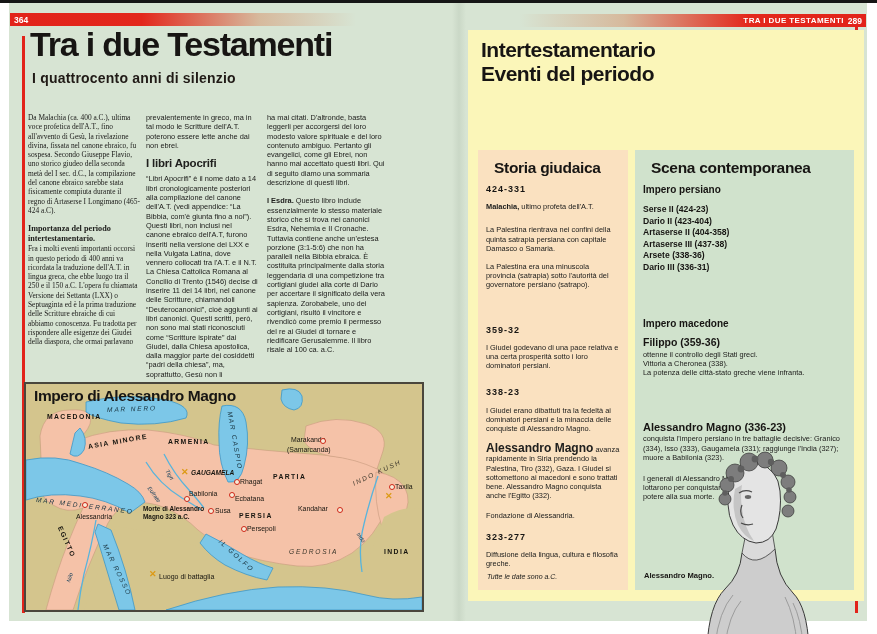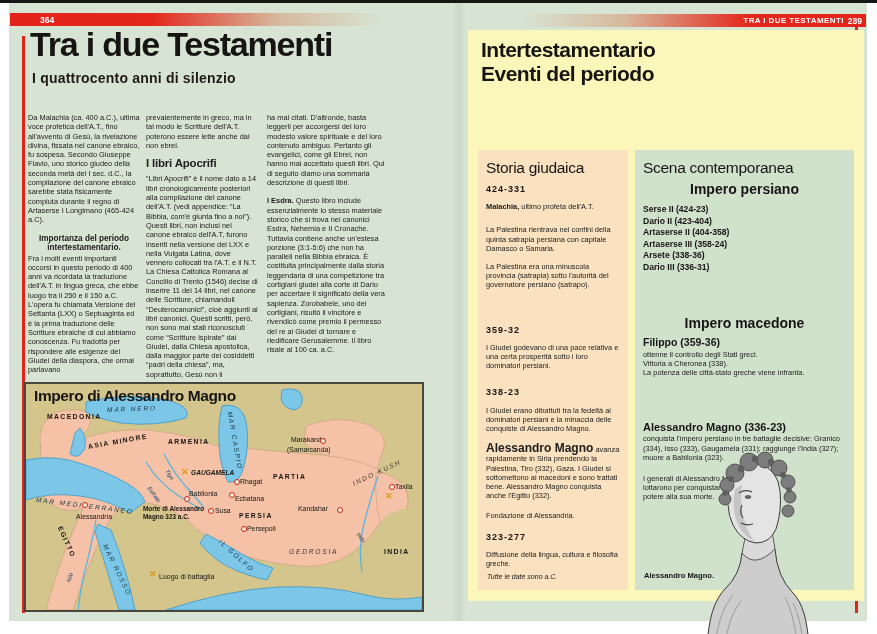--- a/index.html
+++ b/index.html
@@ -6,39 +6,39 @@
   body{font-family:"Liberation Sans",sans-serif;background:#ffffff;}
   #canvas{position:relative;width:877px;height:634px;overflow:hidden;background:#fff;}
   #top-line{position:absolute;left:0;top:0;width:877px;height:3px;background:#161616;}
   #spread{position:absolute;left:9px;top:3px;width:858px;height:618px;background:#d7e4d3;}
   #center-shade{position:absolute;left:443px;top:0;width:14px;height:618px;
     background:linear-gradient(90deg,rgba(0,0,0,0) 0%,rgba(90,110,90,0.10) 50%,rgba(0,0,0,0) 100%);}
 
   
   .redbar{position:absolute;height:13px;display:flex;align-items:center;}
   #bar-left{left:1px;top:10px;width:346px;
-    background:linear-gradient(90deg,#e2231a 0%,#e3271c 38%,rgba(214,150,112,.55) 72%,rgba(215,228,211,0) 100%);padding-left:26px;}
+    background:linear-gradient(90deg,#e2231a 0%,#e3271c 38%,rgba(214,150,112,.55) 72%,rgba(215,228,211,0) 100%);}
   #bar-right{left:511px;top:11px;width:346px;justify-content:flex-end;
     background:linear-gradient(90deg,rgba(215,228,211,0) 0%,rgba(214,150,112,.55) 30%,#e3271c 66%,#e2231a 100%);}
   .pgnum{font-size:8.5px;font-weight:bold;color:#fff;padding:0 4px;}
   .runhead{font-size:8px;font-weight:bold;color:#fff;letter-spacing:.4px;}
 
   .vrule{position:absolute;width:2.5px;background:#e2231a;}
   #vrule-left{left:13px;top:33px;height:577px;}
   #vrule-right{left:846px;top:24px;height:586px;}
 
   
   #lp-title{position:absolute;left:21px;top:22px;font-size:34px;font-weight:900;color:#171513;letter-spacing:-1.2px;}
   #lp-subtitle{position:absolute;left:23px;top:67px;font-size:14px;font-weight:bold;color:#201a16;letter-spacing:.2px;}
   .col{position:absolute;top:110px;font-size:7.4px;line-height:9.3px;color:#20201e;}
-  #col1{left:19px;width:112px;}
+  #col1{left:19px;width:112px;font-family:Liberation Serif, serif;}
   #col2{left:137px;width:112px;}
   #col3{left:258px;width:122px;}
   .col p{margin:0 0 9px 0;}
-  .colhead-sm{font-size:8.2px;font-weight:bold;margin:2px 0 1px 0;line-height:9.5px;text-align:center;}
+  .colhead-sm{font-size:8.2px;font-weight:bold;margin:2px 0 1px 0;line-height:9.5px;}
   .colhead-lg{font-size:11.5px;font-weight:900;margin:6px 0 6px 0;letter-spacing:-.2px;}
   .lead{font-weight:bold;}
 
   
   #map{position:absolute;left:15px;top:379px;width:396px;height:226px;background:#d4c58d;
     border:2px solid #4a463c;box-sizing:content-box;}
   #map svg{position:absolute;left:0;top:0;}
   #map-title{position:absolute;left:8px;top:3px;font-size:15.5px;font-weight:900;color:#171513;letter-spacing:-.4px;z-index:5;}
   #map-labels{position:absolute;left:0;top:0;width:396px;height:226px;z-index:4;}
   .ml{position:absolute;white-space:nowrap;transform-origin:left center;color:#17150f;}
@@ -52,26 +52,26 @@
   .ml.legend{font-size:7px;}
   .marker{position:absolute;width:4px;height:4px;border:1.6px solid #cf2517;border-radius:50%;background:#f7ecd8;z-index:3;}
   .battle-x{position:absolute;font-size:9px;font-weight:900;color:#dc9a16;z-index:3;line-height:8px;}
 
   
   #ybox{position:absolute;left:459px;top:27px;width:396px;height:571px;background:#fbf6b9;}
   #ybox-title{position:absolute;left:13px;top:8px;font-size:21px;font-weight:900;color:#171513;line-height:24px;letter-spacing:-.5px;}
   .panel{position:absolute;top:120px;height:440px;box-sizing:border-box;padding:9px 8px;}
   #panel-storia{left:10px;width:150px;background:#fae1c0;}
   #panel-scena{left:167px;width:219px;background:#d0e2cc;}
-  .panel h2{margin:0 0 8px 0;font-size:15.5px;font-weight:400;color:#171513;letter-spacing:-.3px;}
+  .panel h2{margin:0 0 8px 8px;font-size:15.5px;font-weight:700;color:#171513;letter-spacing:-.3px;}
   .panel .body{font-size:7.4px;line-height:9.2px;color:#20201e;}
   .pdate{font-weight:bold;font-size:9px;letter-spacing:1px;margin:14px 0 8px 0;color:#171513;}
   .pp{margin:0 0 9px 0;}
   .kings div{font-weight:bold;font-size:8.6px;line-height:11.5px;color:#171513;}
-  .subhead{font-weight:bold;font-size:14px;margin:6px 0 10px 0;color:#171513;text-align:center;}
+  .subhead{font-weight:bold;font-size:10px;margin:6px 0 10px 0;color:#171513;}
   .kinghead{font-weight:900;font-size:10.5px;margin:0 0 2px 0;color:#171513;}
   .alexhead{font-weight:900;font-size:11px;margin:0 0 2px 0;color:#171513;}
   .gap-mac{margin-top:46px;}
   .gap-alex{margin-top:46px;}
   #generals{width:104px;margin-top:12px;}
   #footnote{position:absolute;left:9px;bottom:10px;font-size:7px;font-style:italic;color:#20201e;}
   #statue-caption{position:absolute;left:9px;bottom:10px;font-size:7.6px;font-weight:bold;color:#171513;}
   #statue{position:absolute;left:695px;top:447px;width:114px;height:200px;z-index:6;}
 </style>
 </head>
@@ -216,21 +216,21 @@
       </div>
 
       <div class="panel" id="panel-scena">
         <h2>Scena contemporanea</h2>
         <div class="body">
           <div class="subhead">Impero persiano</div>
           <div class="kings">
               <div>Serse II (424-23)</div>
               <div>Dario II (423-404)</div>
               <div>Artaserse II (404-358)</div>
-              <div>Artaserse III (358-24)</div>
+              <div>Artaserse III (437-38)</div>
               <div>Arsete (338-36)</div>
               <div>Dario III (336-31)</div>
             </div>
           <div class="subhead gap-mac">Impero macedone</div>
           <div class="kinghead">Filippo (359-36)</div>
           <div>
               <div>ottenne il controllo degli Stati greci.</div>
               <div>Vittoria a Cheronea (338).</div>
               <div>La potenza delle città-stato greche viene infranta.</div>
             </div>

